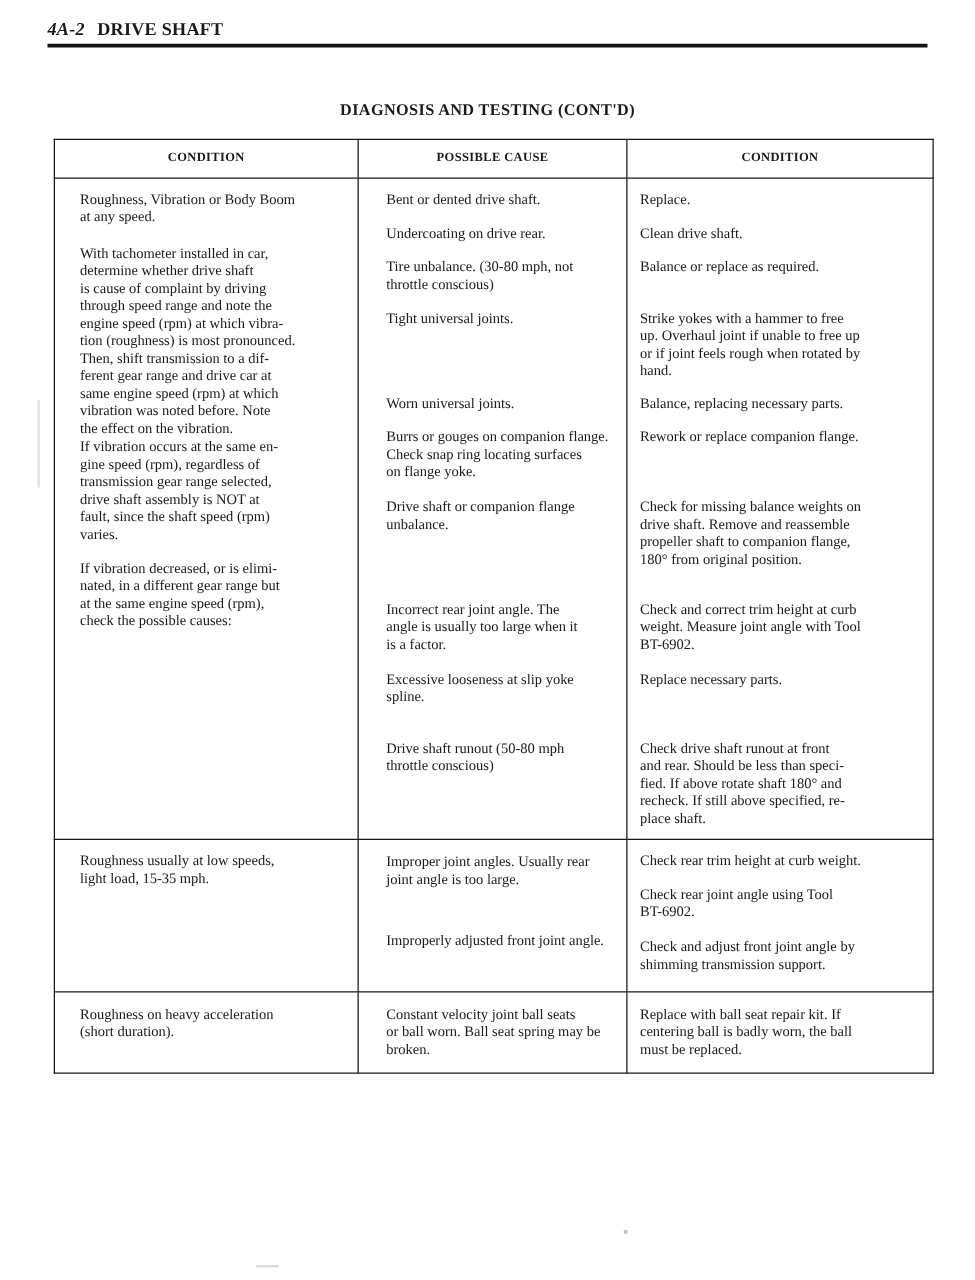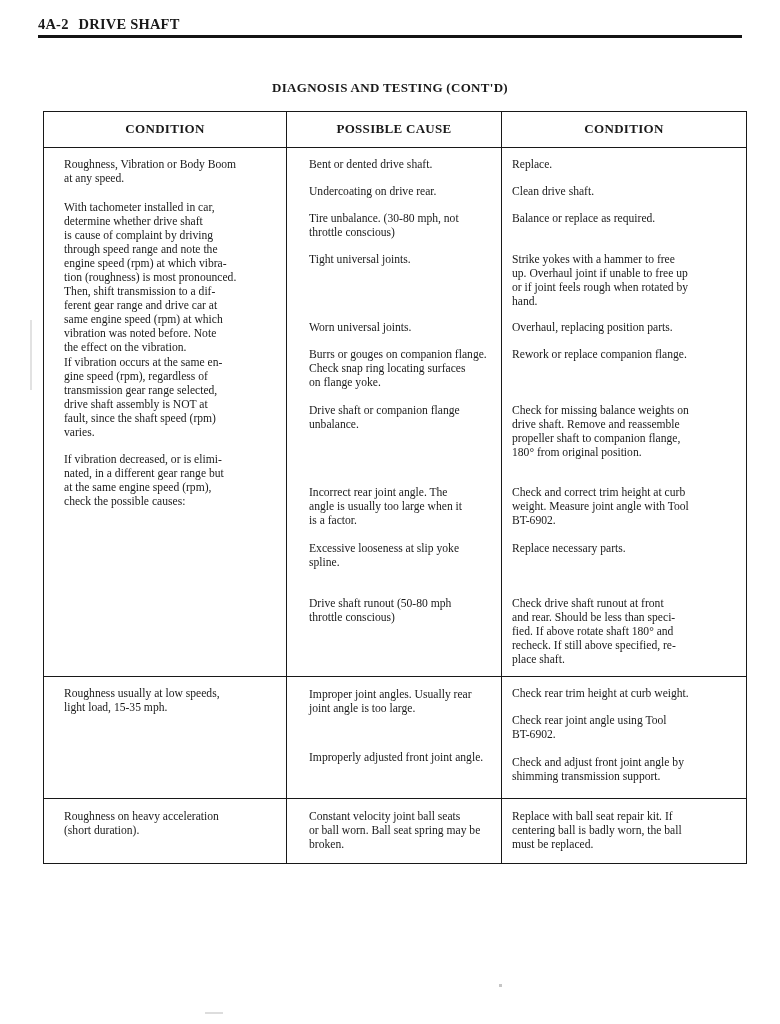--- a/index.html
+++ b/index.html
@@ -22,21 +22,21 @@
     left: 38px;
     top: 16px;
     width: 704px;
   }
   #page-header .hdr-text {
     font-weight: bold;
     font-size: 14.5px;
     letter-spacing: 0.2px;
     white-space: nowrap;
   }
-  #page-header .hdr-num { margin-right: 10px; }
+  #page-header .hdr-num { margin-right: 10px; font-style: italic; }
   #page-header .hdr-rule {
     margin-top: 2px;
     height: 3px;
     background: #141414;
     width: 100%;
   }
 
   
   #section-title {
     position: absolute;
@@ -64,21 +64,21 @@
   #diag-table col.c-corr { width: 245px; }
 
   #diag-table th, #diag-table td {
     border: 1.3px solid #181818;
     vertical-align: top;
     padding: 0;
   }
   #diag-table thead th {
     text-align: center;
     font-weight: bold;
-    font-size: 13px;
+    font-size: 10px;
     letter-spacing: 0.3px;
     padding: 9px 0 10px 0;
     border-bottom-width: 1.6px;
     font-family: Liberation Serif, serif;
   }
 
   
   .cellbox { position: relative; }
   .blk {
     position: absolute;
@@ -149,21 +149,21 @@
           <div class="blk" style="top:394px">Excessive looseness at slip yoke<br>spline.</div>
           <div class="blk ind" style="top:449px">Drive shaft runout (50-80 mph<br>throttle conscious)</div>
         </div>
       </td>
       <td class="corr">
         <div class="cellbox" style="height:528px">
           <div class="blk" style="top:10px">Replace.</div>
           <div class="blk" style="top:37px">Clean drive shaft.</div>
           <div class="blk" style="top:64px">Balance or replace as required.</div>
           <div class="blk" style="top:105px">Strike yokes with a hammer to free<br>up. Overhaul joint if unable to free up<br>or if joint feels rough when rotated by<br>hand.</div>
-          <div class="blk" style="top:173px">Overhaul, replacing position parts.</div>
+          <div class="blk" style="top:173px">Balance, replacing necessary parts.</div>
           <div class="blk" style="top:200px">Rework or replace companion flange.</div>
           <div class="blk" style="top:256px">Check for missing balance weights on<br>drive shaft. Remove and reassemble<br>propeller shaft to companion flange,</div>
           <div class="blk" style="top:298px">180° from original position.</div>
           <div class="blk" style="top:338px">Check and correct trim height at curb<br>weight. Measure joint angle with Tool<br>BT-6902.</div>
           <div class="blk" style="top:394px">Replace necessary parts.</div>
           <div class="blk" style="top:449px">Check drive shaft runout at front<br>and rear. Should be less than speci-<br>fied. If above rotate shaft 180° and<br>recheck. If still above specified, re-<br>place shaft.</div>
         </div>
       </td>
     </tr>
 

